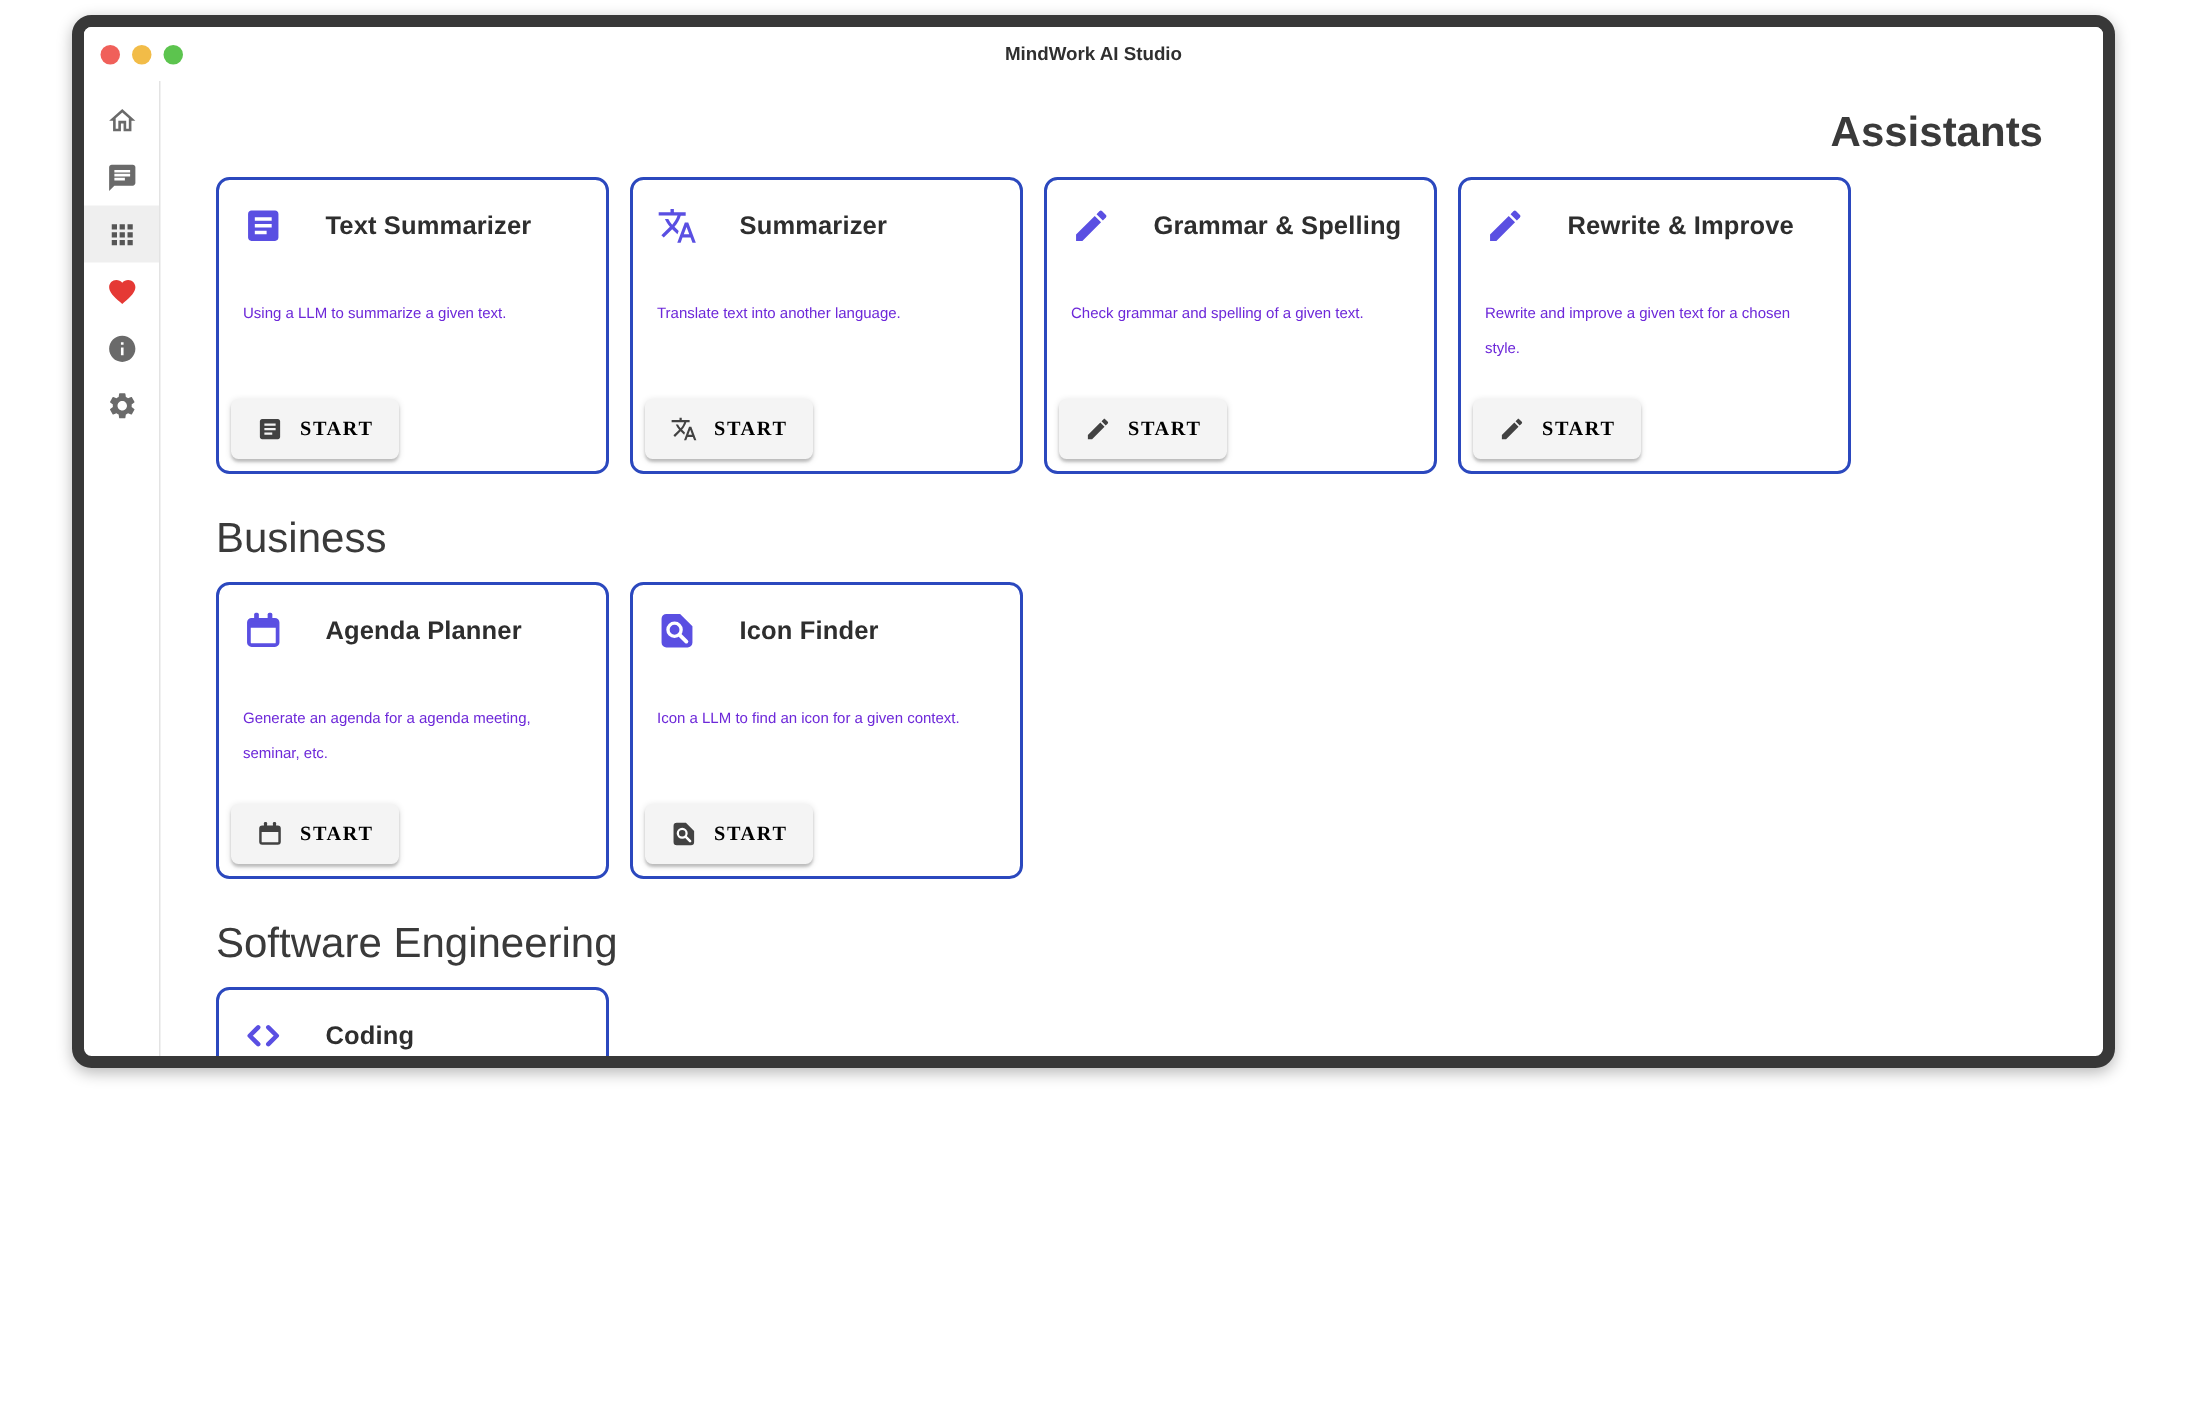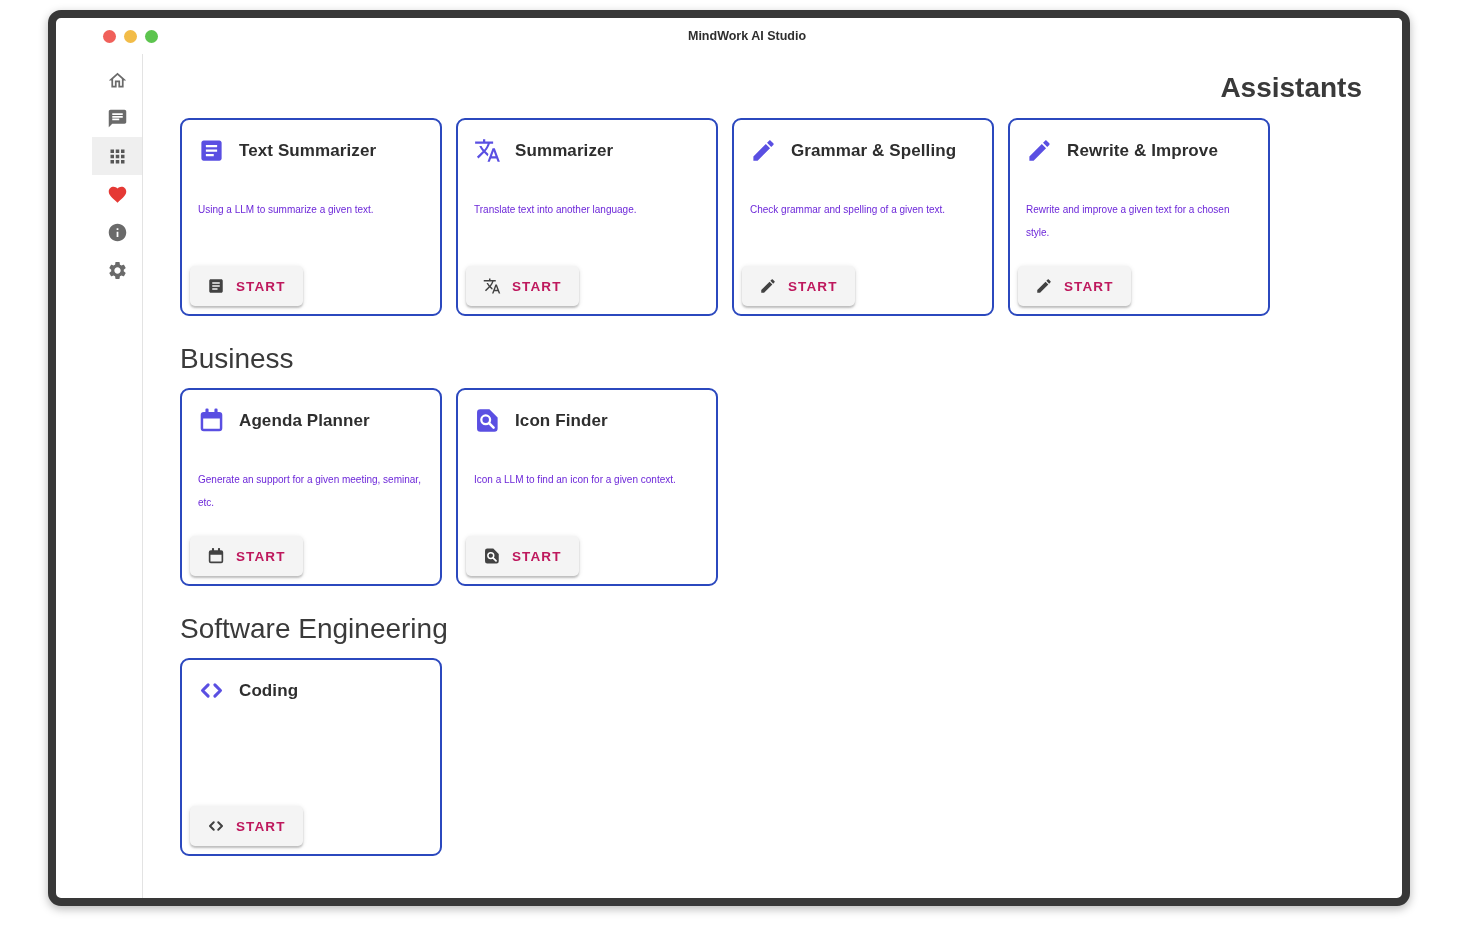--- a/index.html
+++ b/index.html
@@ -1,27 +1,26 @@
 <!DOCTYPE html>
 <html style="--accent: #5A4FE2; --card-border: #2B48BE; --frame: #383838; --heart: #E53935; --traffic-red: #F0605A; --traffic-yellow: #F2BC48; --traffic-green: #5CC44E; --text-primary: #3A3A3A; --sidebar-icon: #6A6A6A; --selected-bg: #EFEFEF; --button-bg: #F4F4F4; --divider: #E3E3E3;"><head>
 <meta charset="utf-8">
 <style>
   * { box-sizing: border-box; margin: 0; padding: 0; }
   html, body { width: 1457px; height: 949px; background: #ffffff;
     font-family: "Liberation Sans", sans-serif; }
 
   .window {
     position: absolute; left: 48px; top: 10px;
-    width: 1362px; height: 896px;
+    width: 1362px; height: 702px;
     background: #ffffff;
     border: 8px solid var(--frame, #383838);
     border-radius: 13px;
     box-shadow: 0 3px 10px rgba(0,0,0,0.28);
     overflow: hidden;
-    padding-left: 36px;
   }
 
   
   .titlebar {
     position: relative; height: 36px;
     display: flex; align-items: center;
     background: #ffffff;
   }
   .traffic { display: flex; gap: 8px; padding-left: 11px; }
   .light { width: 13px; height: 13px; border-radius: 50%; cursor: pointer; }
@@ -63,36 +62,36 @@
   h2.section-heading.spaced { margin-top: 26px; }
 
   .card-row { display: flex; gap: 14px; }
 
   .card {
     width: 262px; height: 198px;
     border: 2px solid var(--card-border, #2B48BE);
     border-radius: 9px; background: #fff;
     display: flex; flex-direction: column;
   }
-  .card-header { display: flex; align-items: center; gap: 14px; padding: 17px 16px 0; }
+  .card-header { display: flex; align-items: center; gap: 28px; padding: 17px 16px 0; }
   .card-icon { width: 27px; height: 27px; color: var(--accent, #5A4FE2); flex: 0 0 27px; }
   .card-icon svg { width: 27px; height: 27px; fill: currentColor; }
   .card-title { font-size: 17px; font-weight: 700; color: #2e2e2e; letter-spacing: .1px; }
   .card-desc {
     padding: 34px 16px 0; font-size: 10px; line-height: 23px; color: #6d28d9;
   }
   .card-actions { margin-top: auto; padding: 8px; }
   .start-btn {
     display: inline-flex; align-items: center; gap: 11px;
     height: 40px; padding: 0 17px;
     background: var(--button-bg, #F4F4F4); border: none; border-radius: 5px;
     box-shadow: 0 2px 2px rgba(0,0,0,.2), 0 1px 5px rgba(0,0,0,.12);
-    font-family: Liberation Sans, sans-serif;
+    font-family: Liberation Serif, serif;
     font-size: 13.5px; font-weight: 700; letter-spacing: 1.1px;
-    color: #be185d; cursor: pointer;
+    color: #000000; cursor: pointer;
   }
   .btn-icon { width: 18px; height: 18px; color: #424242; }
   .btn-icon svg { width: 18px; height: 18px; fill: currentColor; }
 
   .svg-defs { position: absolute; width: 0; height: 0; overflow: hidden; }
 </style>
 </head>
 <body>
 
 <svg class="svg-defs" aria-hidden="true">
@@ -269,21 +268,21 @@
       <h2 class="section-heading spaced">Business</h2>
       <div class="card-row">
 
         <div class="card">
           <div class="card-header">
             <span class="card-icon"><svg>
                   <use href="#i-calendar"></use>
                 </svg></span>
             <span class="card-title">Agenda Planner</span>
           </div>
-          <div class="card-desc">Generate an support for a given meeting, seminar, etc.</div>
+          <div class="card-desc">Generate an agenda for a agenda meeting, seminar, etc.</div>
           <div class="card-actions">
             <button class="start-btn">
               <span class="btn-icon"><svg>
                     <use href="#i-calendar"></use>
                   </svg></span>
               <span>START</span>
             </button>
           </div>
         </div>
 

